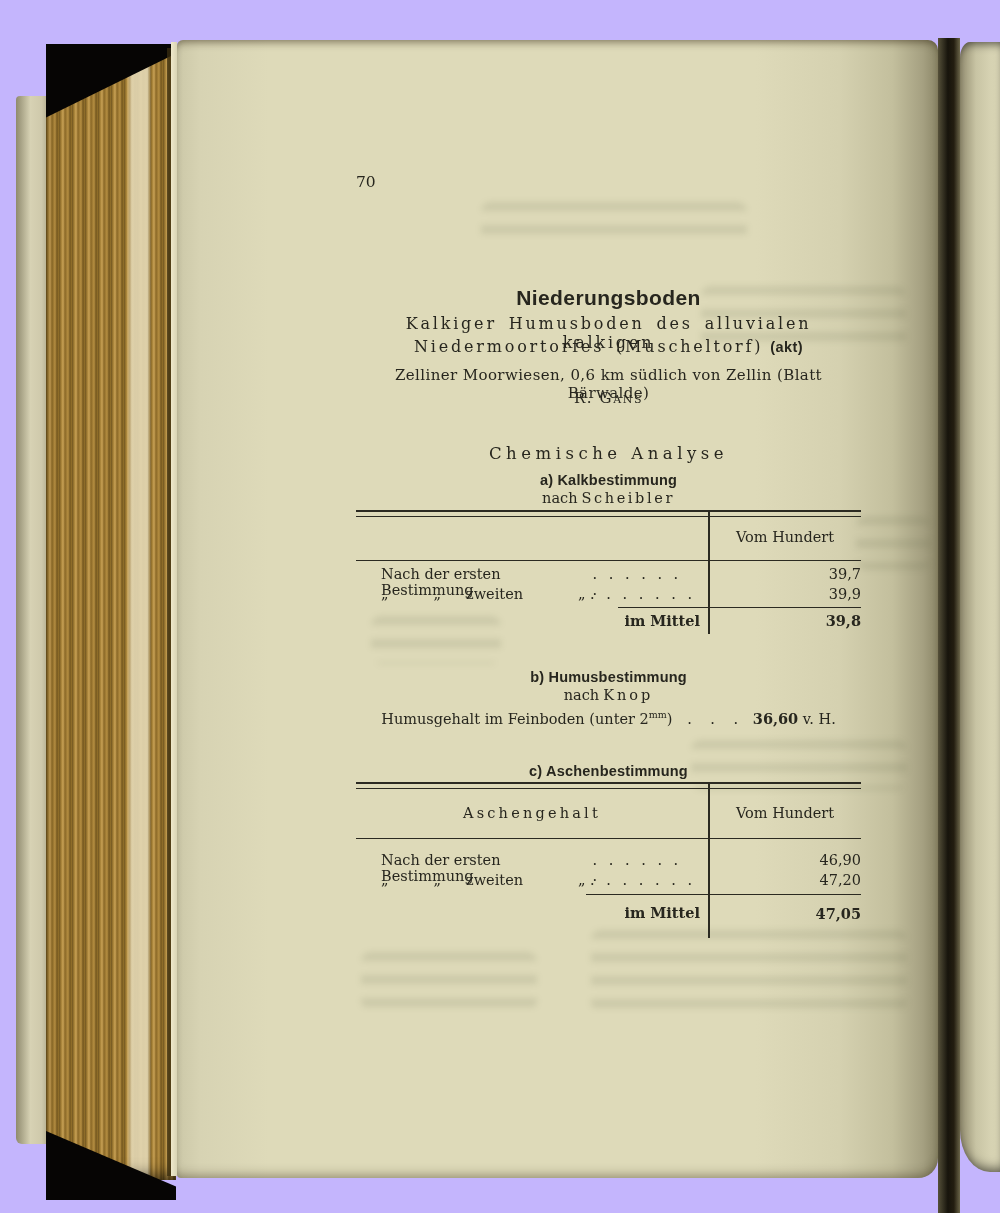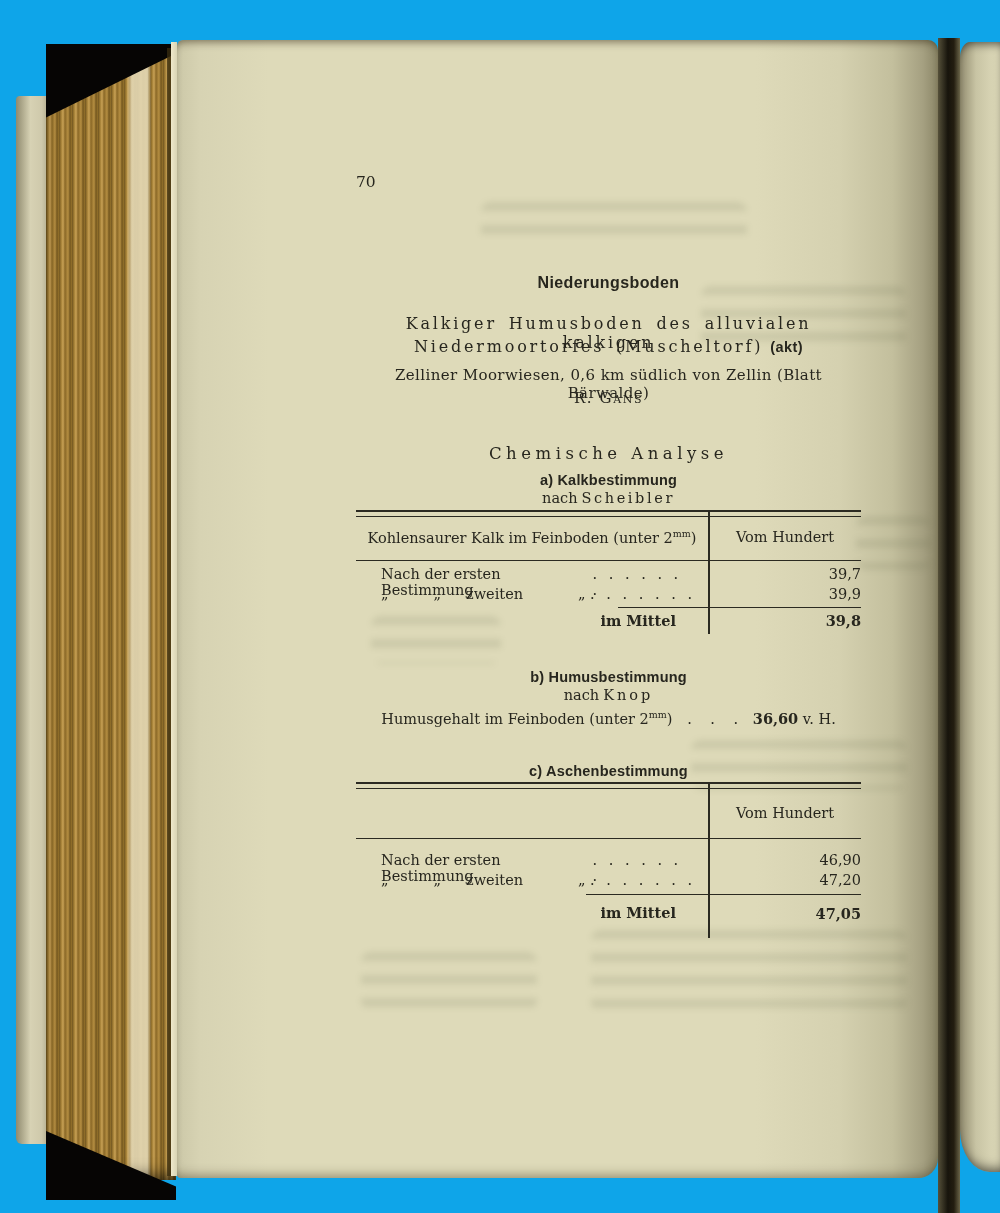--- a/index.html
+++ b/index.html
@@ -1,16 +1,16 @@
 <!DOCTYPE html>
 <html><head>
 <meta charset="utf-8">
 <style>
   html,body{margin:0;padding:0;background:#060504;}
-  #screenshot{position:relative;width:1000px;height:1213px;background:#0ea5e9;overflow:hidden;
+  #screenshot{position:relative;width:1000px;height:1213px;background:#c4b5fd;overflow:hidden;
     font-family:"DejaVu Serif","Liberation Serif",serif;color:#27261e;}
 
   
   .edge-cover{position:absolute;left:16px;top:96px;width:32px;height:1048px;
     background:linear-gradient(to right,#8f8a6e,#d7d2b4 45%,#cfc9ab 80%,#b3ad8f);
     border-radius:4px 0 0 6px;}
   .page-stack{position:absolute;left:46px;top:44px;width:130px;height:1136px;
     background:
       linear-gradient(90deg,rgba(0,0,0,0) 0 62%,rgba(226,214,178,.92) 66% 78%,rgba(0,0,0,0) 81%),
       repeating-linear-gradient(90deg,#6e531f 0px,#a07c33 2px,#c9a256 4px,#8a6827 6px,#b68f42 9px,#74571f 11px,#96732c 13px);
@@ -40,21 +40,21 @@
   
   .text-col{position:absolute;left:179px;top:0;width:505px;}
   .abs{position:absolute;}
   .ctr{width:100%;text-align:center;}
   .boldsans{font-family:"Liberation Sans","DejaVu Sans",sans-serif;font-weight:bold;}
 
   .header-row{top:133px;width:100%;height:20px;font-size:15.5px;}
   .pgnum{position:absolute;left:0;top:0;}
   .running{position:absolute;left:0;width:100%;text-align:center;letter-spacing:.4px;}
 
-  .title-heading{top:234px;font-size:16px;letter-spacing:.4px;}
+  .title-heading{top:246px;font-size:21px;letter-spacing:.4px;}
   .sub1{top:274px;font-size:16px;letter-spacing:2.8px;word-spacing:4px;}
   .sub2{top:297px;font-size:16px;letter-spacing:2.8px;word-spacing:4px;}
   .sub2 .akt{font-family:"Liberation Sans","DejaVu Sans",sans-serif;font-weight:bold;font-size:14.5px;
     letter-spacing:.4px;margin-left:7px;}
   .location{top:326px;font-size:15px;letter-spacing:.4px;}
   .author{top:349px;font-size:15px;font-variant:small-caps;letter-spacing:1.6px;}
 
   .chem{top:404px;font-size:16.5px;letter-spacing:4.5px;}
   .sec-h{font-size:14.5px;letter-spacing:.2px;}
   .sec-a-h{top:432px;}
@@ -69,21 +69,21 @@
     border-top:2px solid #2b2a21;border-bottom:1px solid #2b2a21;}
   .rule-mid{position:absolute;left:0;right:0;border-top:1.6px solid #2b2a21;}
   .vline{position:absolute;left:352px;width:1.7px;background:#2b2a21;}
   .cell-l{position:absolute;left:0;width:352px;}
   .cell-r{position:absolute;left:353px;width:152px;text-align:right;}
   .thead{display:flex;align-items:center;justify-content:center;}
   .t1 .thead{top:7px;height:40px;}
   .t2 .thead{top:9px;height:44px;}
   .rowflex{display:flex;align-items:flex-end;padding-left:25px;padding-right:16px;box-sizing:border-box;}
   .dots{margin-left:auto;word-spacing:7px;}
-  .mittel{font-weight:bold;text-align:right;padding-right:32px;box-sizing:border-box;}
+  .mittel{font-weight:bold;text-align:right;padding-right:8px;box-sizing:border-box;}
   .bold{font-weight:bold;}
   .q2{margin-left:45px;} .w2{margin-left:25px;} .q3{margin-left:55px;}
   .asch{letter-spacing:3.2px;}
   sup{font-size:9.5px;}
 
   .sec-b-h{top:629px;}
   .sec-b-m{top:647px;font-size:14.5px;}
   .spaced3{letter-spacing:3px;margin-left:4px;}
   .humus{top:669px;font-size:14.5px;}
   .humus .hdots{word-spacing:14px;margin:0 10px;}
@@ -128,23 +128,20 @@
       <div class="abs ctr chem">Chemische Analyse</div>
 
       <div class="abs ctr sec-h sec-a-h boldsans">a) Kalkbestimmung</div>
       <div class="abs ctr sec-a-m">
         <span>nach</span><span class="spaced2">Scheibler</span>
       </div>
 
       <div class="abs dtable t1">
         <div class="rule-double"></div>
         <div class="vline" style="top:2px;height:122px;"></div>
-        <div class="abs cell-l thead">
-          <span><span>Kohlensaurer Kalk im Feinboden (unter 2</span><sup>mm</sup><span>)</span></span>
-        </div>
         <div class="abs cell-r thead" style="left:353px;">
           <span>Vom Hundert</span>
         </div>
         <div class="rule-mid" style="top:50px;"></div>
         <div class="abs cell-l rowflex" style="top:56px;">
           <span>Nach der ersten Bestimmung</span>
           <span class="dots">. . . . . . .</span>
         </div>
         <div class="abs cell-r" style="top:56px;">39,7</div>
         <div class="abs cell-l rowflex" style="top:76px;">
@@ -169,20 +166,23 @@
         <span class="hdots">. . .</span>
         <span class="bold">36,60</span>
         <span>v. H.</span>
       </div>
 
       <div class="abs ctr sec-h sec-c-h boldsans">c) Aschenbestimmung</div>
 
       <div class="abs dtable t2">
         <div class="rule-double"></div>
         <div class="vline" style="top:2px;height:154px;"></div>
+        <div class="abs cell-l thead">
+          <span class="asch">Aschengehalt</span>
+        </div>
         <div class="abs cell-r thead" style="left:353px;">
           <span>Vom Hundert</span>
         </div>
         <div class="rule-mid" style="top:56px;"></div>
         <div class="abs cell-l rowflex" style="top:70px;">
           <span>Nach der ersten Bestimmung</span>
           <span class="dots">. . . . . . .</span>
         </div>
         <div class="abs cell-r" style="top:70px;">46,90</div>
         <div class="abs cell-l rowflex" style="top:90px;">

